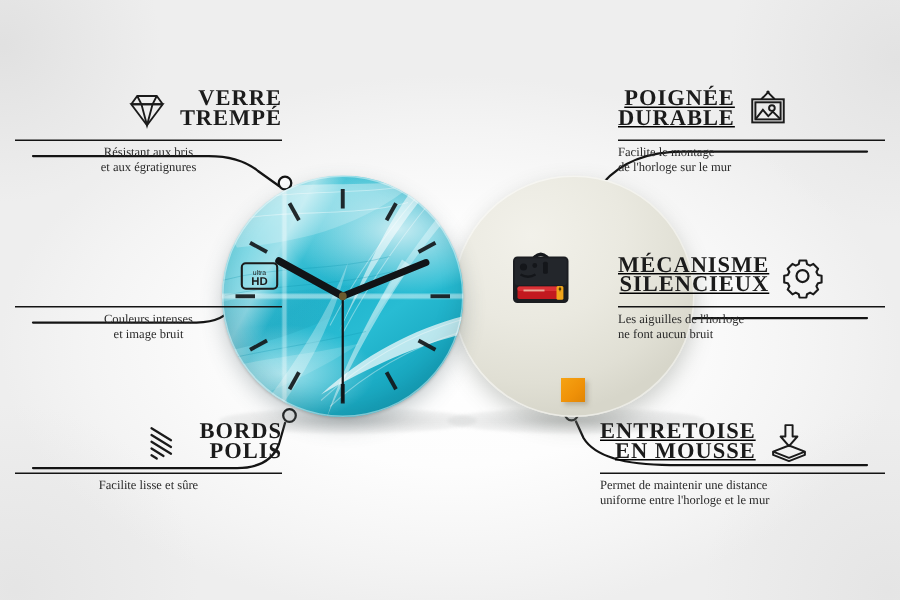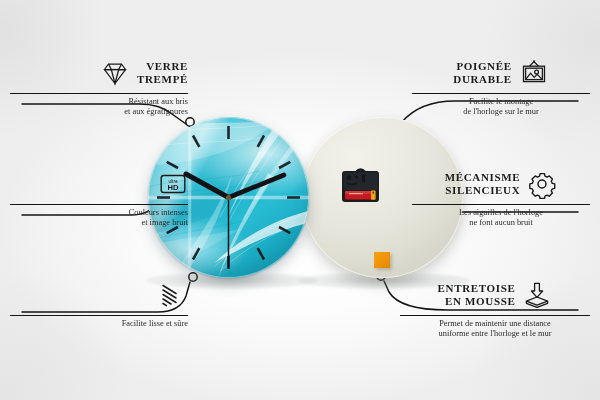--- a/index.html
+++ b/index.html
@@ -42,26 +42,26 @@
   .callout.left  { left: 10px;  text-align: right; }
   .callout.right { right: 10px; text-align: left;  }
 
   .cal-head {
     display: flex;
     align-items: center;
     gap: 7px;
     min-height: 34px;
   }
   .callout.left  .cal-head { justify-content: flex-end; flex-direction: row; }
-  .callout.right .cal-head { justify-content: center; flex-direction: row-reverse; }
+  .callout.right .cal-head { justify-content: flex-end; flex-direction: row-reverse; text-decoration: underline; }
 
   .cal-title {
     font-family: "Liberation Serif", serif;
     font-weight: bold;
-    font-size: 11px;
+    font-size: 15px;
     letter-spacing: .65px;
     line-height: 13.4px;
     color: #1b1b1b;
     text-transform: uppercase;
     white-space: pre-line;
   }
   .callout.left  .cal-title { text-align: right; }
   .callout.right .cal-title { text-align: right; }
 
   .cal-rule {
@@ -70,22 +70,22 @@
     margin-top: 3px;
   }
   .cal-sub {
     font-family: "Liberation Serif", serif;
     font-size: 8.4px;
     line-height: 10.4px;
     color: #2a2a2a;
     margin-top: 3px;
     white-space: pre-line;
   }
-  .callout.left  .cal-sub { text-align: right; }
-  .callout.right .cal-sub { text-align: center; }
+  .callout.left  .cal-sub { text-align: center; }
+  .callout.right .cal-sub { text-align: left; }
 
   .icon { width: 30px; height: 30px; flex: 0 0 30px; display:block; }
   .icon svg { width: 100%; height: 100%; display: block; }
 
   
   #wires {
     position: absolute;
     inset: 0;
     width: 600px;
     height: 400px;
@@ -322,20 +322,22 @@
         <svg viewBox="0 0 30 30">
           <g stroke="#1b1b1b" stroke-width="1.5" stroke-linecap="round">
             <line x1="5" y1="5.5" x2="18" y2="13.5"></line>
             <line x1="5" y1="10" x2="18" y2="18"></line>
             <line x1="5" y1="14.5" x2="18" y2="22.5"></line>
             <line x1="5" y1="19" x2="13" y2="24"></line>
             <line x1="5" y1="23.5" x2="8.5" y2="25.7"></line>
           </g>
         </svg>
       </span>
+      <div class="cal-title">BORDS
+POLIS</div>
     </div>
     <div class="cal-rule"></div>
     <div class="cal-sub">Facilite lisse et sûre</div>
   </div>
 
   <div class="callout right" style="top:56px;">
     <div class="cal-head">
       <span class="icon">
         <svg viewBox="0 0 30 30">
           <g fill="none" stroke="#1b1b1b" stroke-width="1.3">

